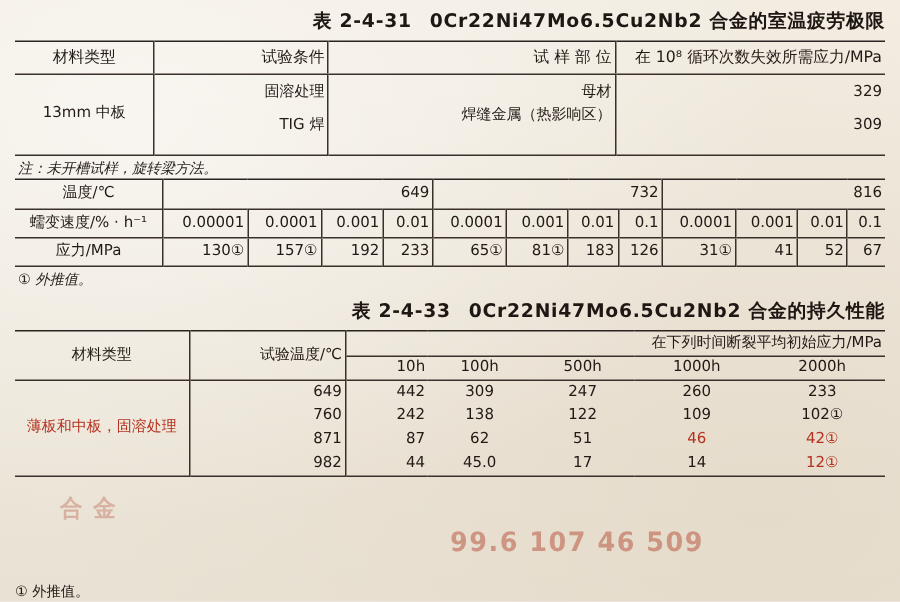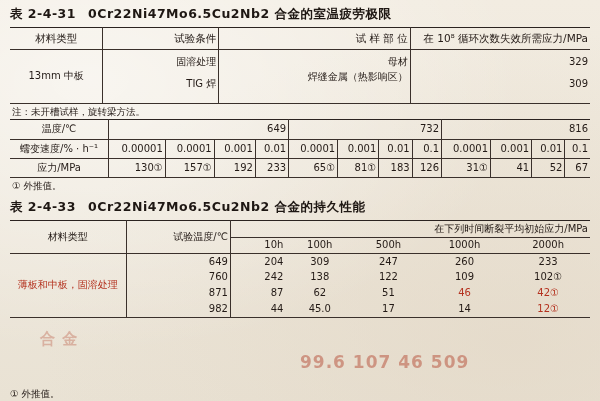--- a/index.html
+++ b/index.html
@@ -20,21 +20,21 @@
     width: 600px;
     height: 401px;
     box-sizing: border-box;
     padding: 4px 10px 0 10px;
     background:
       radial-gradient(ellipse at 15% 20%, rgba(255,255,255,0.55), rgba(255,255,255,0) 60%),
       radial-gradient(ellipse at 85% 85%, rgba(226,214,196,0.6), rgba(255,255,255,0) 65%),
       linear-gradient(#f2ece1, #e9e2d4);
   }
   .tbl-title {
-    text-align: left;
+    text-align: right;
     font-size: 12.5px;
     font-weight: bold;
     letter-spacing: 0.5px;
     margin: 2px 0 4px 0;
     color: #1e1713;
   }
   .tbl-title .num { margin-right: 12px; }
   table {
     border-collapse: collapse;
     width: 100%;
@@ -54,20 +54,21 @@
     border-bottom: 0.9px solid #3a302b;
     padding: 4px 2px;
     font-size: 10.5px;
   }
   .vline { border-left: 0.9px solid #3a302b; text-align: right; }
   .bline { border-bottom: 0.9px solid #3a302b; }
   .note {
     font-size: 9.5px;
     margin: 2px 0 0 2px;
     color: #2a211d;
+    font-style: italic;
   }
   .t1 { margin-top: 2px; }
   .red {
     color: #b4321f;
   }
   .bleed {
     position: absolute;
     left: 0; top: 0;
     width: 600px; height: 401px;
     pointer-events: none;
@@ -180,21 +181,21 @@
         <td class="vline">10h</td>
         <td>100h</td>
         <td>500h</td>
         <td>1000h</td>
         <td>2000h</td>
       </tr>
 
       <tr style="height:16px">
         <td class="red" rowspan="4">薄板和中板，固溶处理</td>
         <td class="vline">649</td>
-        <td class="vline">204</td>
+        <td class="vline">442</td>
         <td>309</td>
         <td>247</td>
         <td>260</td>
         <td>233</td>
       </tr>
       <tr style="height:16px">
         <td class="vline">760</td>
         <td class="vline">242</td>
         <td>138</td>
         <td>122</td>

